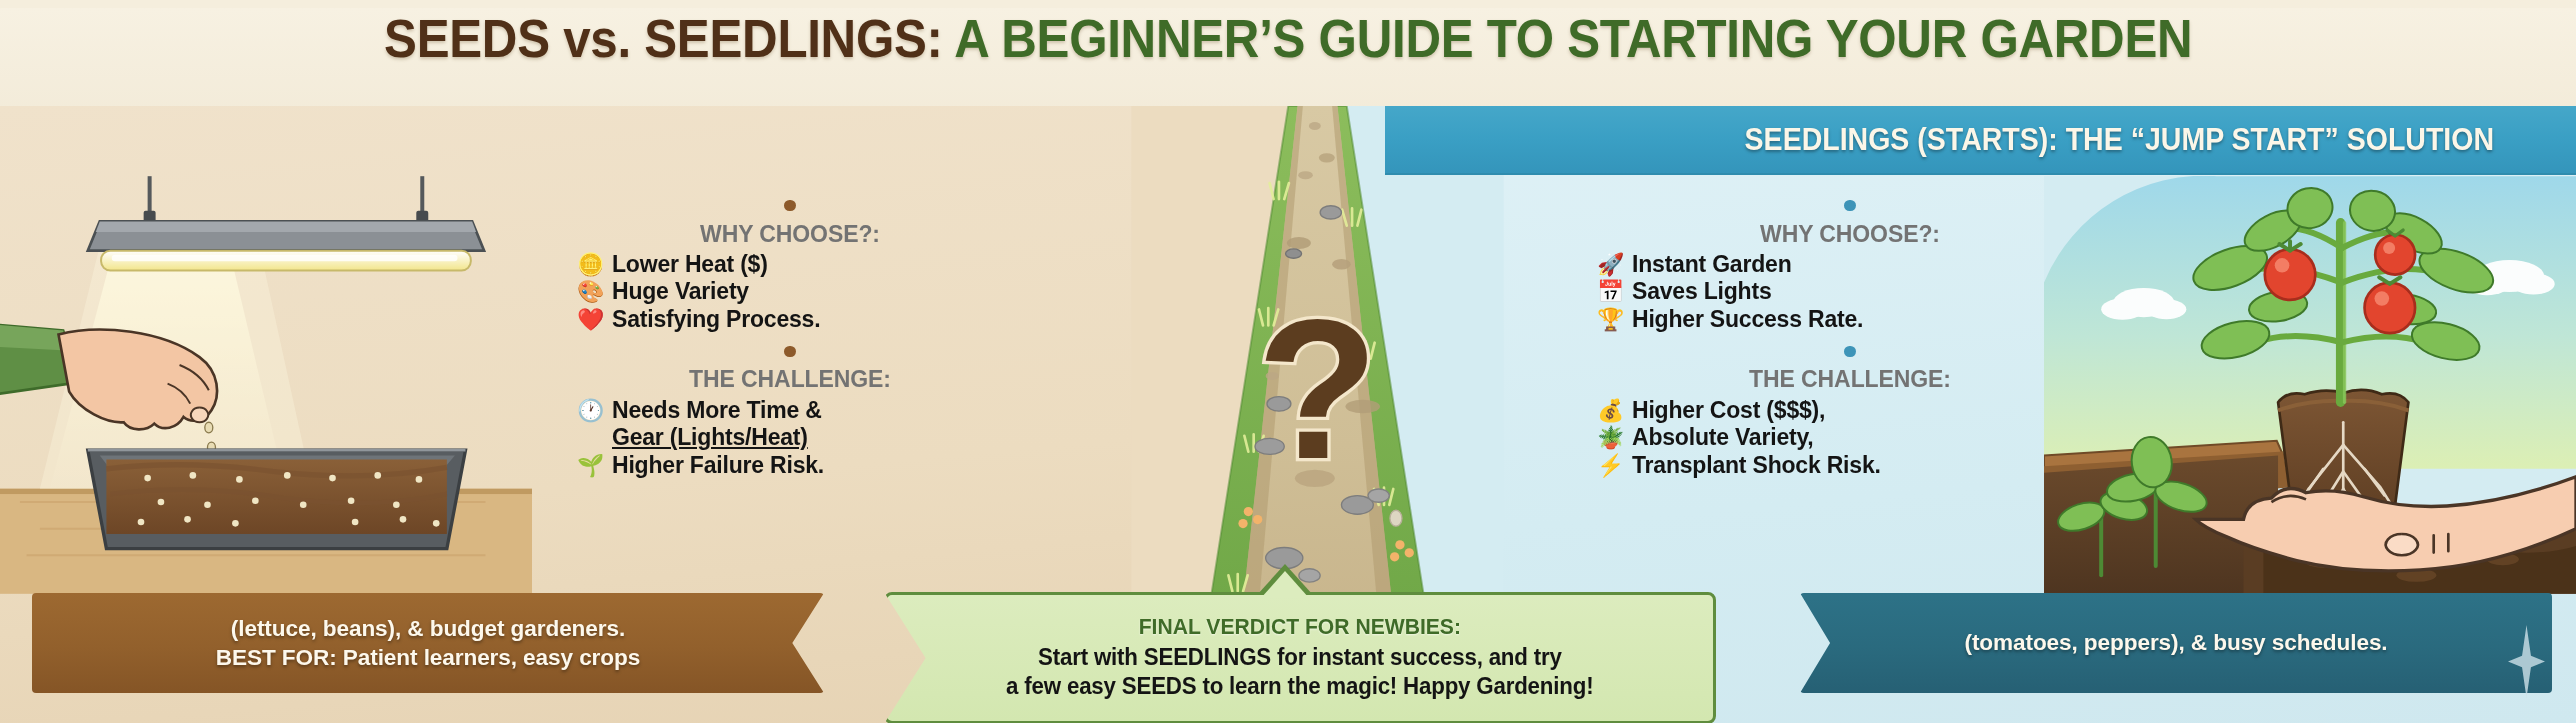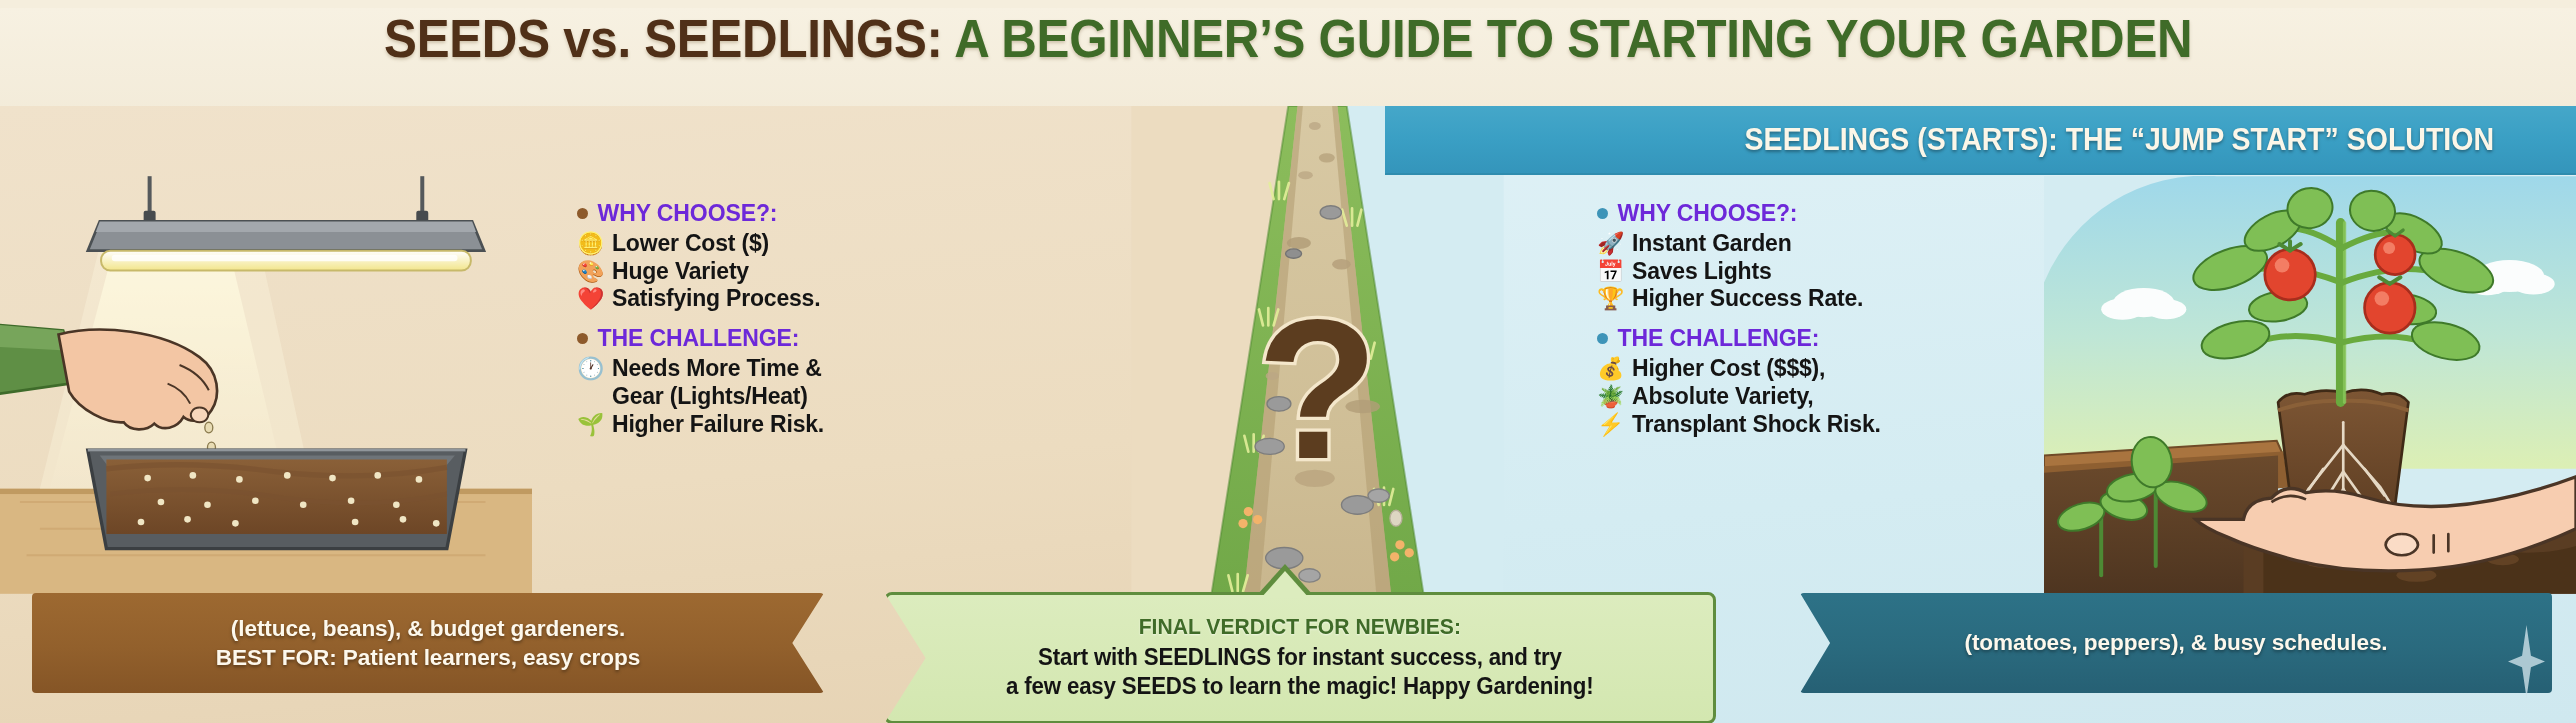--- a/index.html
+++ b/index.html
@@ -68,36 +68,37 @@
   }
 
   
   .col-list { position: absolute; }
   #left-list  { left: 577px; top: 200px; width: 426px; }
   #right-list { left: 1597px; top: 200px; width: 506px; }
 
   .group { margin-bottom: 12px; }
   .group-head {
     display: flex; align-items: center; gap: 9.3px;
-    font-size: 23px; font-weight: 700; color: #6d28d9;
+    font-size: 23px; font-weight: 700; color: #737373;
     letter-spacing: -0.1px;
     margin-bottom: 3.3px;
+    flex-direction: column;
   }
   .dot { width: 11.3px; height: 11.3px; border-radius: 50%; flex: 0 0 auto; }
   .dot-brown { background: #8d5a2b; }
   .dot-blue  { background: #3d94b8; }
 
   .bullet-row {
     display: flex; align-items: flex-start; gap: 8px;
     font-size: 23px; font-weight: 700; color: #141414;
     line-height: 1.20; letter-spacing: -0.2px;
   }
   .bullet-row .emo { font-size: 22px; flex: 0 0 auto; line-height: 1.25; width: 27px; }
   .bullet-row .txt { flex: 1 1 auto; }
-  .indent { padding-left: 35px; }
+  .indent { padding-left: 35px; text-decoration: underline; }
 
   
   .ribbon {
     position: absolute; top: 593px; height: 100px;
     display: flex; align-items: center; justify-content: center;
     color: #fdf8ec;
     text-align: center;
     font-size: 22.6px; font-weight: 700; line-height: 1.30;
     text-shadow: 0 2px 3.3px rgba(0,0,0,0.38);
     letter-spacing: -0.1px;
@@ -442,21 +443,21 @@
 
   <div class="col-list" id="left-list">
 
     <div class="group">
       <div class="group-head">
         <span class="dot dot-brown"></span>
         <span>WHY CHOOSE?:</span>
       </div>
       <div class="bullet-row">
         <span class="emo">🪙</span>
-        <span class="txt">Lower Cost ($)</span>
+        <span class="txt">Lower Heat ($)</span>
       </div>
       <div class="bullet-row">
         <span class="emo">🎨</span>
         <span class="txt">Huge Variety</span>
       </div>
       <div class="bullet-row">
         <span class="emo">❤️</span>
         <span class="txt">Satisfying Process.</span>
       </div>
     </div>

